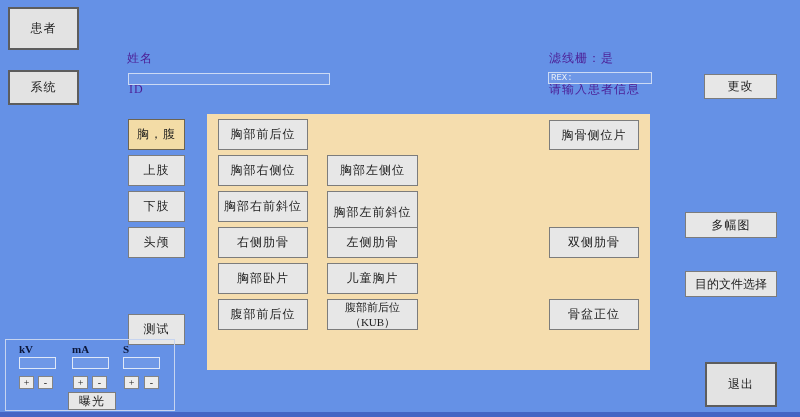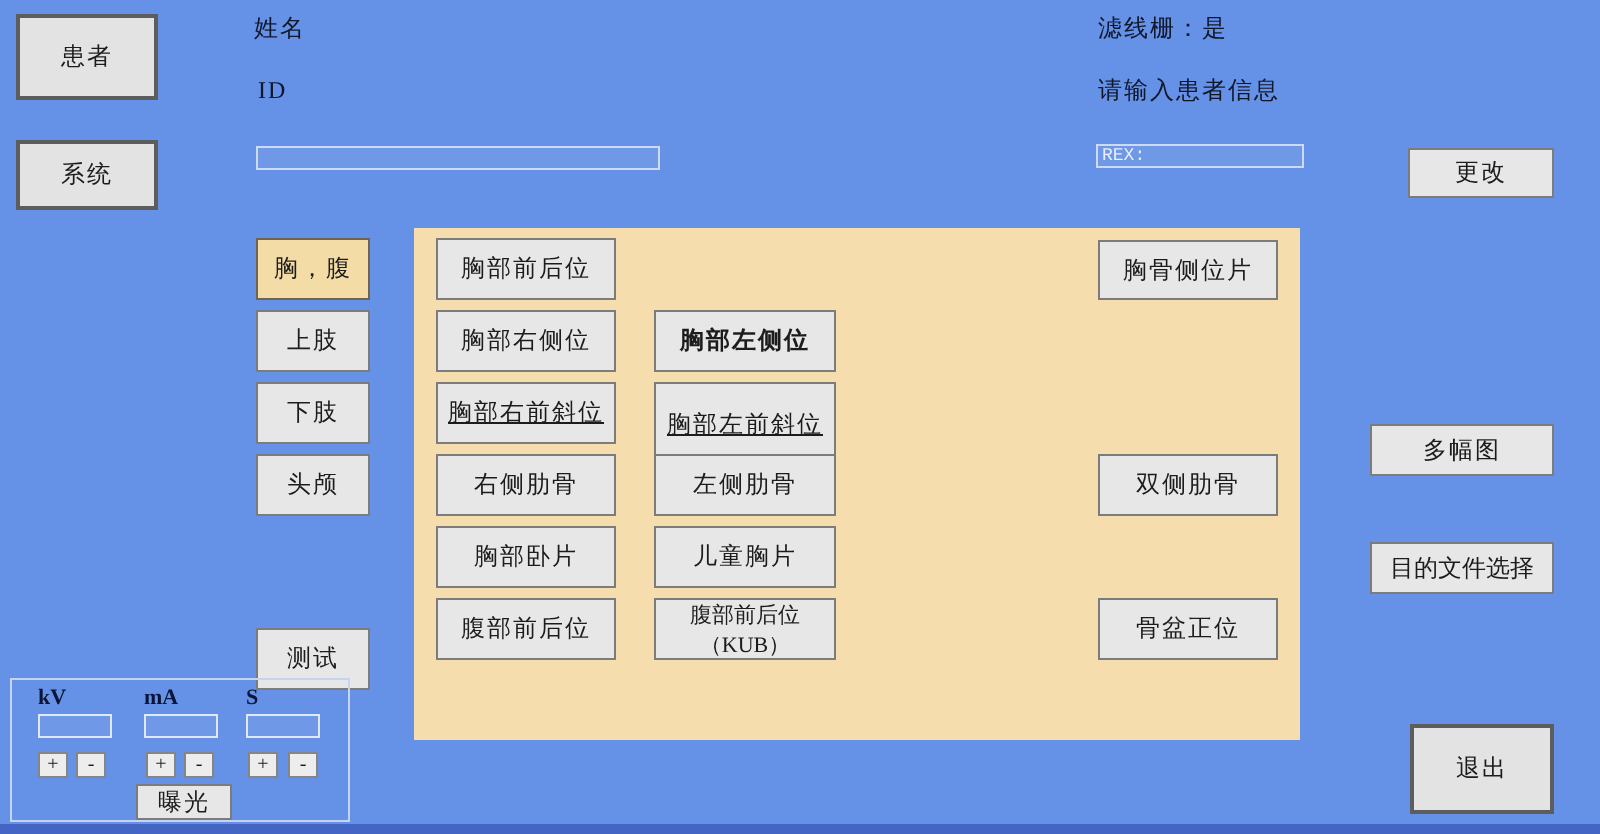--- a/index.html
+++ b/index.html
@@ -9,21 +9,21 @@
     font-family:"Liberation Serif","DejaVu Serif",serif;
   }
   .btn{
     position:absolute;display:flex;align-items:center;justify-content:center;
     background:#e7e7e7;border:1px solid #7c7c7c;box-sizing:border-box;
     font-size:12px;color:#1c1c1c;font-family:inherit;padding:0;cursor:default;
     letter-spacing:1px;
   }
   .btn.big{border:2px solid #5d5d5d;background:#e3e3e3;}
   .btn.active{background:#f3dca6;border:1px solid #6e6450;}
-  .lbl{position:absolute;font-size:12px;color:#0f172a;white-space:nowrap;letter-spacing:1px;}
+  .lbl{position:absolute;font-size:12px;color:#4c1d95;white-space:nowrap;letter-spacing:1px;margin-top:44px;}
   .panel{position:absolute;background:#f5ddae;}
   .input{
     position:absolute;box-sizing:border-box;background:rgba(255,255,255,0.07);
     border:1px solid #ccdaf4;color:#e8eef8;font-size:9px;line-height:10px;
     padding:0 2px;font-family:"Liberation Mono","DejaVu Sans Mono",monospace;outline:none;
   }
   .exp-frame{position:absolute;border:1px solid #c6d4f0;box-sizing:border-box;}
   .exp-lbl{position:absolute;font-size:11px;font-weight:bold;color:#0a1538;text-align:left;}
   .mini{font-size:10px;letter-spacing:0;background:#ededed;border:1px solid #858585;}
   .strip{position:absolute;left:0;bottom:0;width:800px;height:5px;background:#4565c4;}
@@ -49,27 +49,27 @@
   <button class="btn active" style="left:128px;top:119px;width:57px;height:31px;">胸，腹</button>
   <button class="btn" style="left:128px;top:155px;width:57px;height:31px;">上肢</button>
   <button class="btn" style="left:128px;top:191px;width:57px;height:31px;">下肢</button>
   <button class="btn" style="left:128px;top:227px;width:57px;height:31px;">头颅</button>
   <button class="btn" style="left:128px;top:314px;width:57px;height:31px;">测试</button>
 
   <div class="panel" style="left:207px;top:114px;width:443px;height:256px;"></div>
 
   <button class="btn" style="left:218px;top:119px;width:90px;height:31px;">胸部前后位</button>
   <button class="btn" style="left:218px;top:155px;width:90px;height:31px;">胸部右侧位</button>
-  <button class="btn" style="left:218px;top:191px;width:90px;height:31px;text-decoration:underline;">胸部右前斜位</button>
+  <button class="btn" style="left:218px;top:191px;width:90px;height:31px;">胸部右前斜位</button>
   <button class="btn" style="left:218px;top:227px;width:90px;height:31px;">右侧肋骨</button>
   <button class="btn" style="left:218px;top:263px;width:90px;height:31px;">胸部卧片</button>
   <button class="btn" style="left:218px;top:299px;width:90px;height:31px;">腹部前后位</button>
 
-  <button class="btn" style="left:327px;top:155px;width:91px;height:31px;font-weight:bold;">胸部左侧位</button>
-  <button class="btn" style="left:327px;top:191px;width:91px;height:42px;text-decoration:underline;">胸部左前斜位</button>
+  <button class="btn" style="left:327px;top:155px;width:91px;height:31px;">胸部左侧位</button>
+  <button class="btn" style="left:327px;top:191px;width:91px;height:42px;">胸部左前斜位</button>
   <button class="btn" style="left:327px;top:227px;width:91px;height:31px;">左侧肋骨</button>
   <button class="btn" style="left:327px;top:263px;width:91px;height:31px;">儿童胸片</button>
   <button class="btn" style="left:327px;top:299px;width:91px;height:31px;font-size:11px;letter-spacing:0;">腹部前后位（KUB）</button>
 
   <button class="btn" style="left:549px;top:120px;width:90px;height:30px;">胸骨侧位片</button>
   <button class="btn" style="left:549px;top:227px;width:90px;height:31px;">双侧肋骨</button>
   <button class="btn" style="left:549px;top:299px;width:90px;height:31px;">骨盆正位</button>
 
   <button class="btn" style="left:685px;top:192px;width:92px;height:26px;margin-top:20px;">多幅图</button>
   <button class="btn" style="left:685px;top:271px;width:92px;height:26px;letter-spacing:0;">目的文件选择</button>

